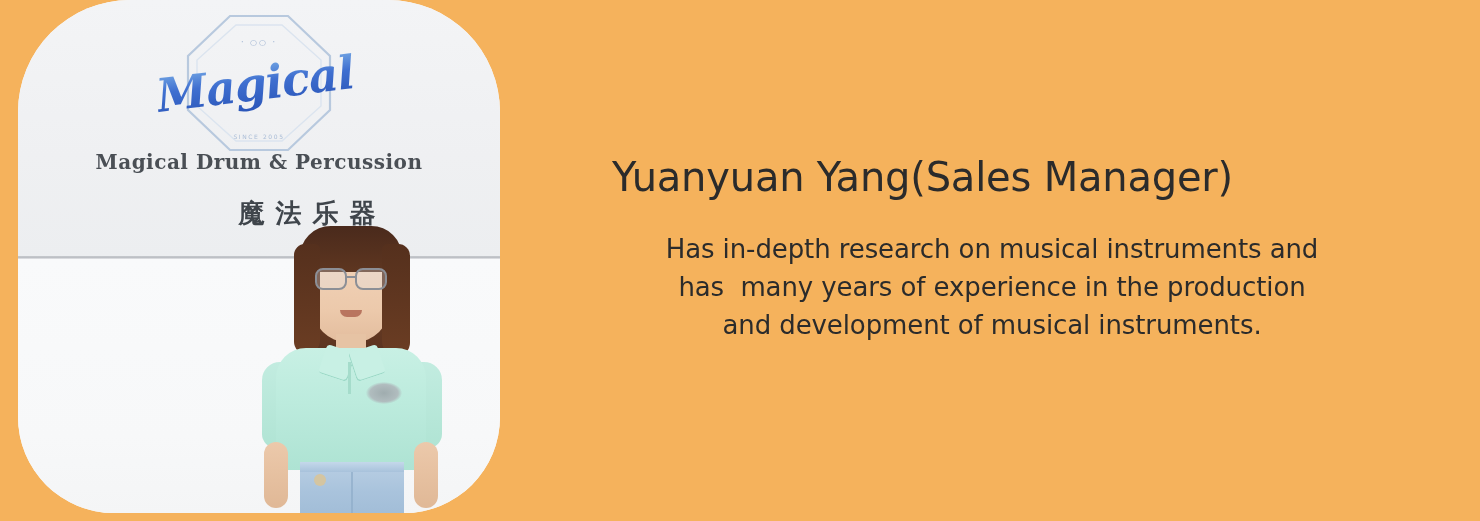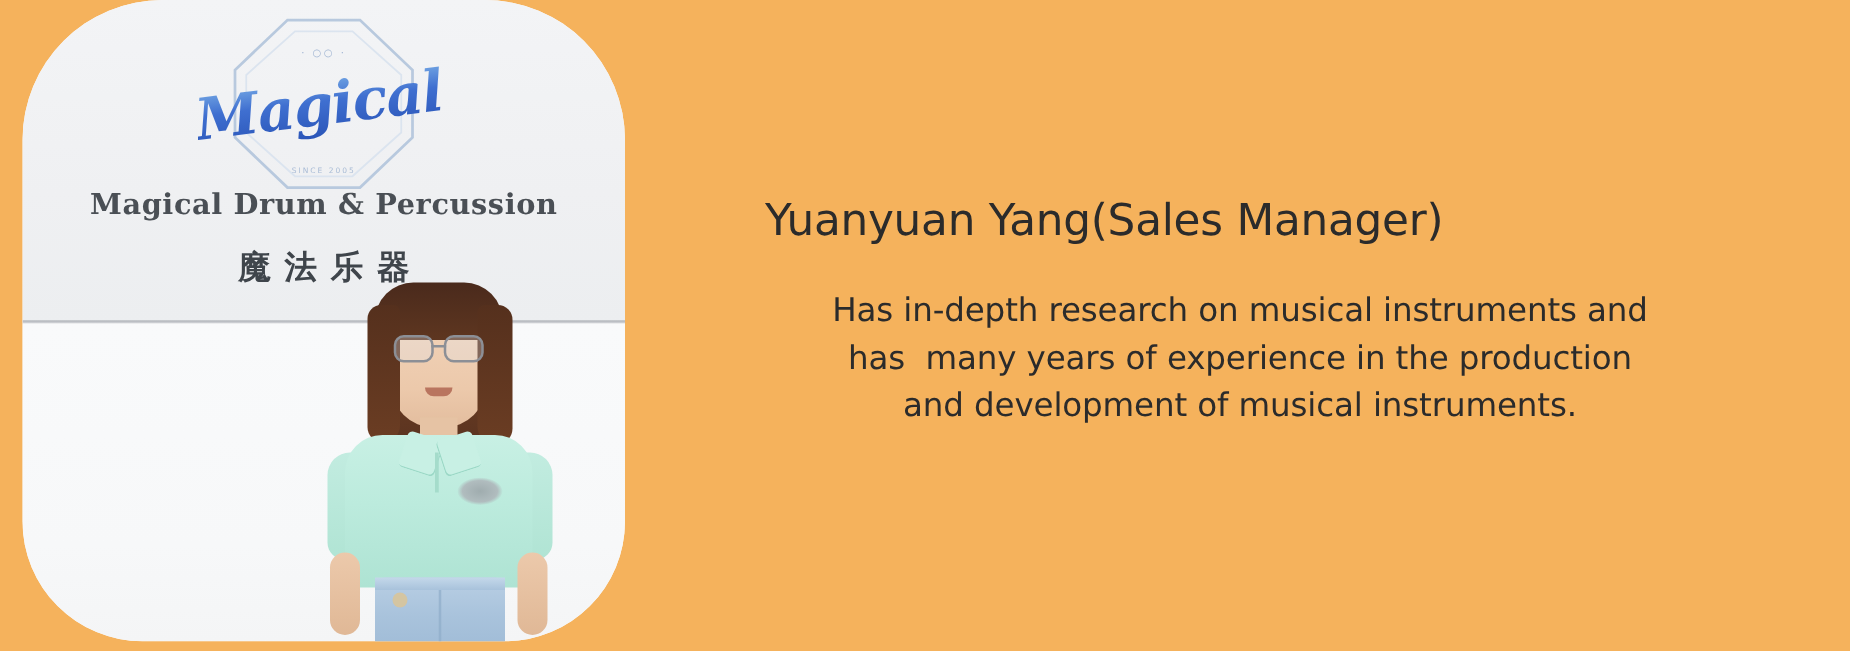--- a/index.html
+++ b/index.html
@@ -71,35 +71,36 @@
     transform:translateX(-50%);
     font-size:8px;letter-spacing:2px;color:#9fb4d2;white-space:nowrap;
   }
 
   
   .company-en{
     position:absolute;left:0;top:150px;width:100%;
     text-align:center;
     font-family:"DejaVu Serif", serif;
     font-weight:700;
-    font-size:23px;
+    font-size:20px;
     letter-spacing:0.5px;
     color:#4a4f55;
     white-space:nowrap;
   }
   .company-cn{
     position:absolute;left:0;top:196px;width:100%;
     text-align:center;
     font-family:"DejaVu Sans", sans-serif;
     font-weight:700;
     font-size:26px;
     letter-spacing:11px;
     text-indent:11px;
     color:#3f454b;
     white-space:nowrap;
+    padding-left:48px;
   }
 
   
   .person{
     position:absolute;
     left:238px;top:222px;
     width:190px;height:291px;
   }
   .hair-back{
     position:absolute;left:40px;top:6px;width:110px;height:128px;
@@ -212,21 +213,21 @@
   }
 
   
   .text-col{
     position:absolute;left:612px;top:0;width:790px;height:100%;
   }
   .person-name{
     position:absolute;left:0;top:155px;
     font-family:"DejaVu Sans", sans-serif;
     font-weight:400;
-    font-size:35px;
+    font-size:40px;
     line-height:44px;
     color:#2b2b2b;
     white-space:nowrap;
     letter-spacing:-0.2px;
   }
   .person-bio{
     position:absolute;left:0;top:230px;
     width:760px;
     font-family:"DejaVu Sans", sans-serif;
     font-weight:400;

